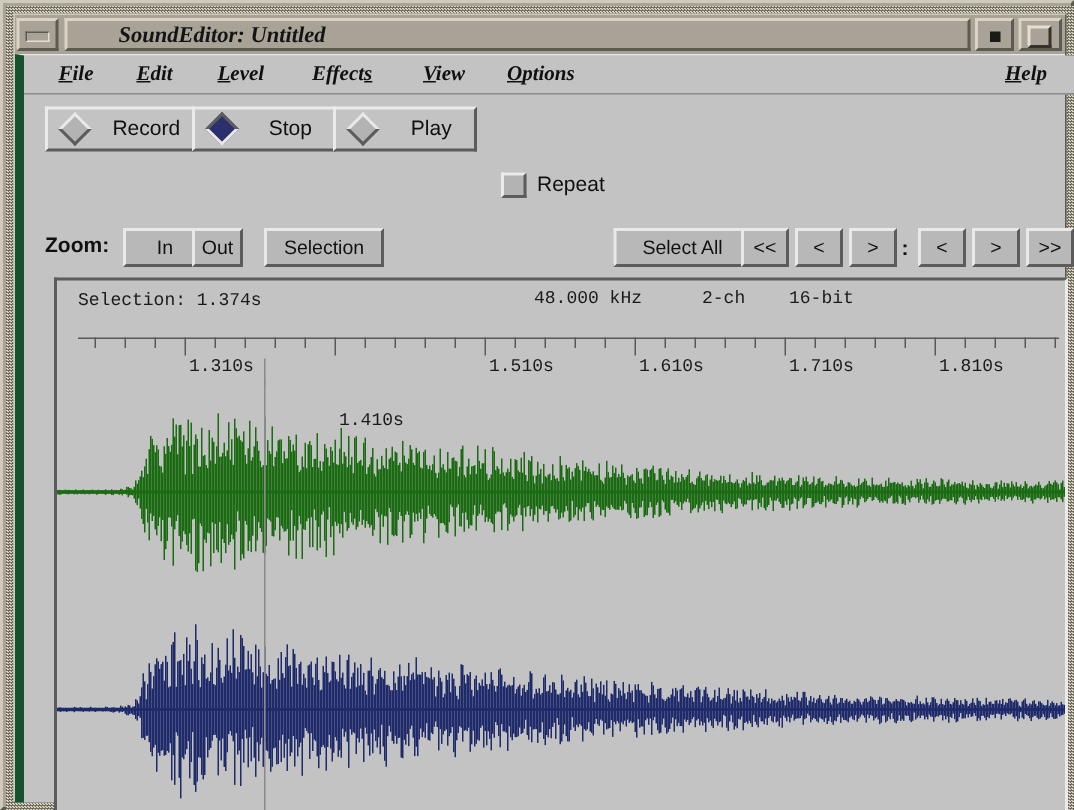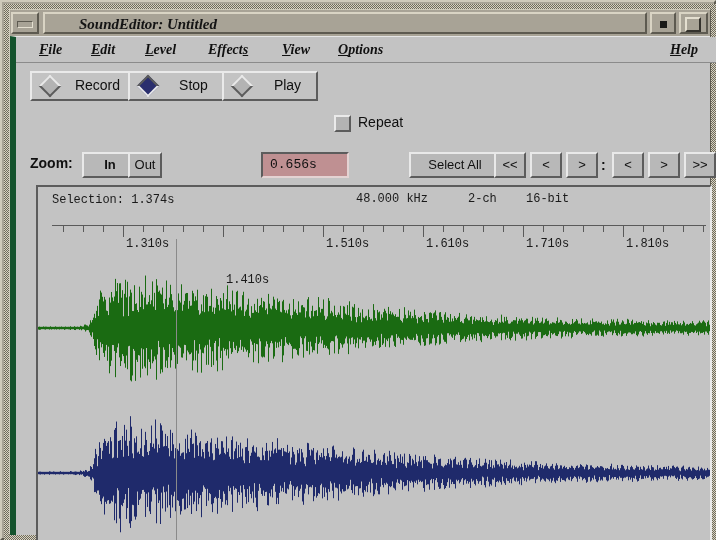--- a/index.html
+++ b/index.html
@@ -397,24 +397,24 @@
           <div class="tbutton-label">Stop</div>
         </div>
         <div class="tbutton" style="left: 206px; width: 96px;">
           <div class="diamond-outer"></div>
           <div class="tbutton-label">Play</div>
         </div>
       </div>
 
     <div id="zoomrow">
       <div id="zoom-label">Zoom:</div>
-      <div id="zoom-field">0.656s</div>
       <div id="colon-sep">:</div>
-    <div class="zbtn" style="left: 66px; width: 56px; font-weight: bold;">In</div>
+    <div class="zbtn" style="left: 66px; width: 56px;">In</div>
         <div class="zbtn" style="left: 112px; width: 34px;">Out</div>
+        <div class="zbtn" style="left: 160px; width: 80px;">Selection</div>
         <div class="zbtn" style="left: 393px; width: 92px;">Select All</div>
         <div class="zbtn" style="left: 478px; width: 32px;">&lt;&lt;</div>
         <div class="zbtn" style="left: 514px; width: 32px;">&lt;</div>
         <div class="zbtn" style="left: 550px; width: 32px;">&gt;</div>
         <div class="zbtn" style="left: 596px; width: 32px;">&lt;</div>
         <div class="zbtn" style="left: 632px; width: 32px;">&gt;</div>
         <div class="zbtn" style="left: 668px; width: 32px;">&gt;&gt;</div>
       </div>
 
     <div id="display">

